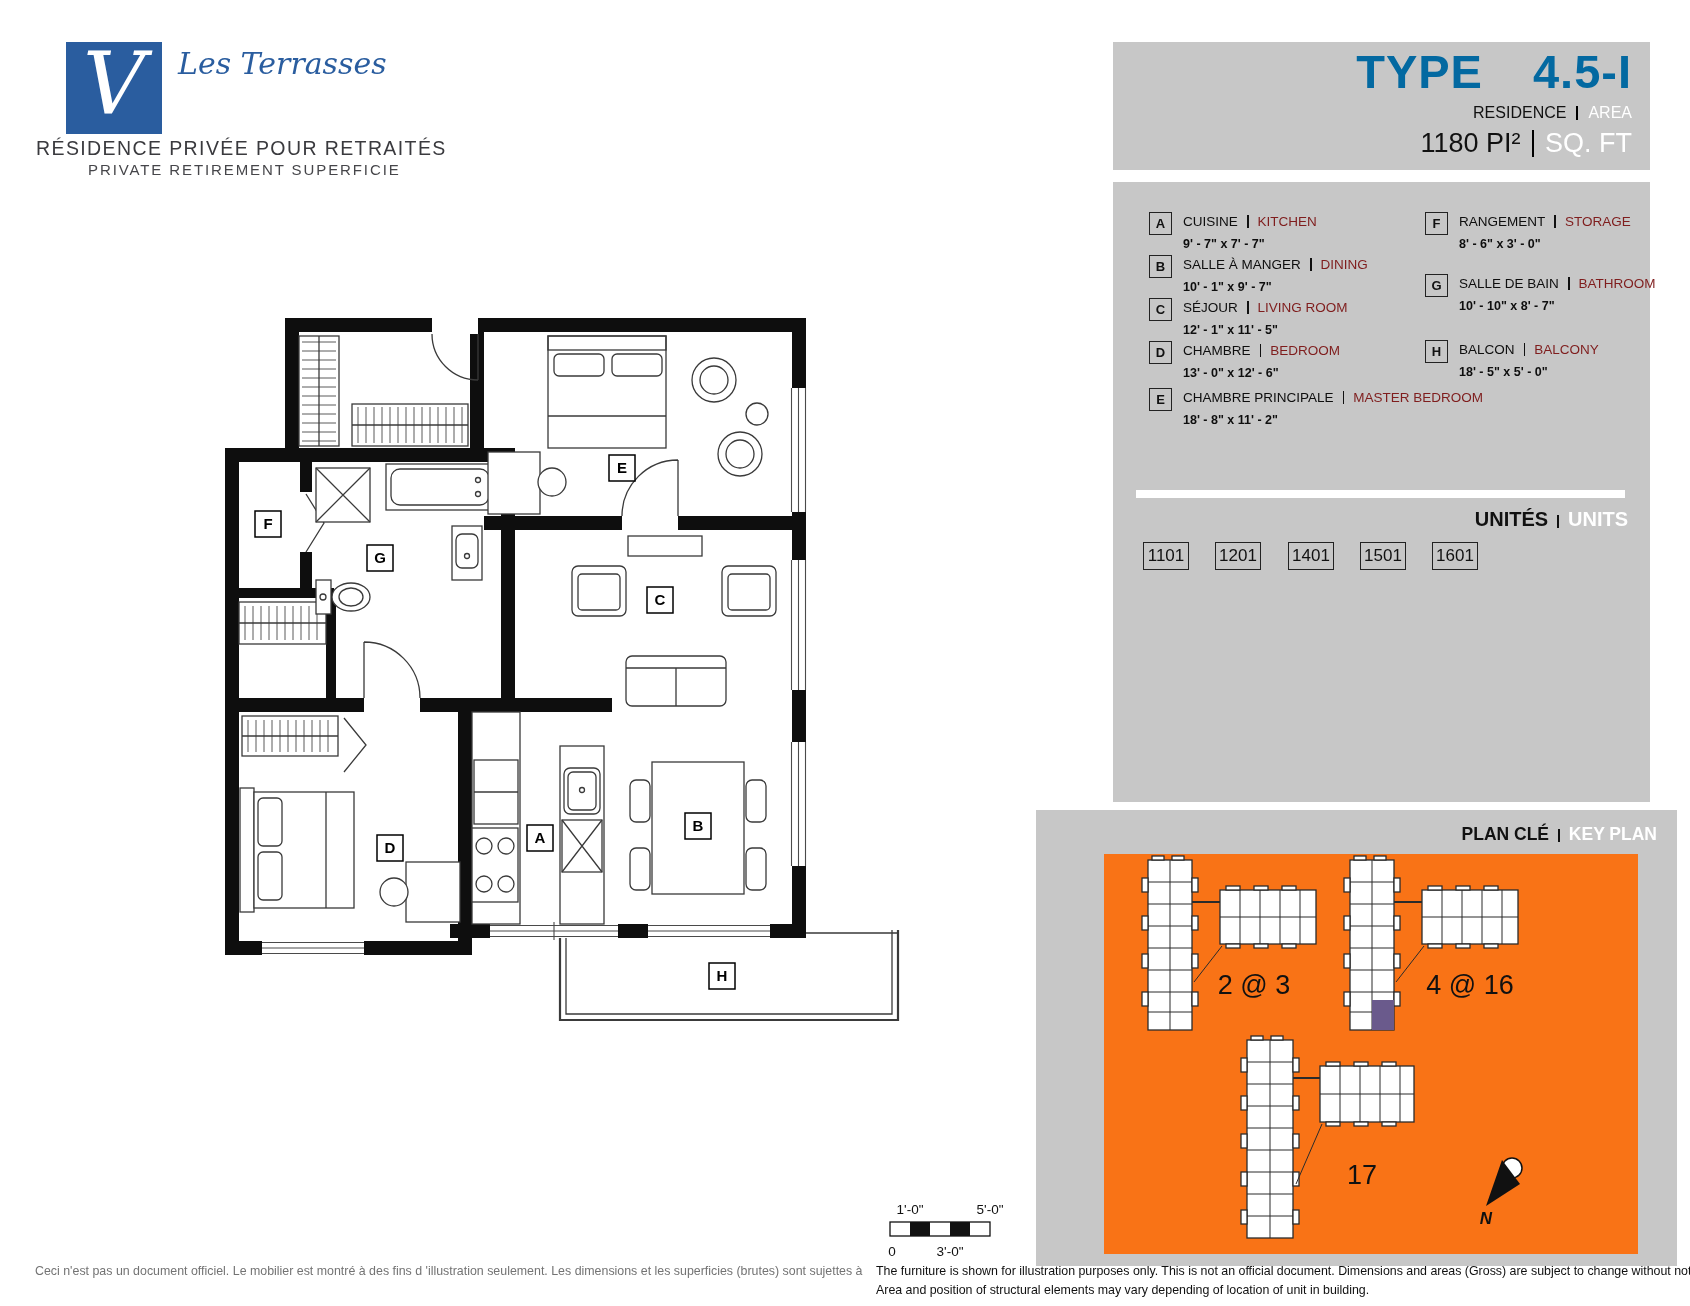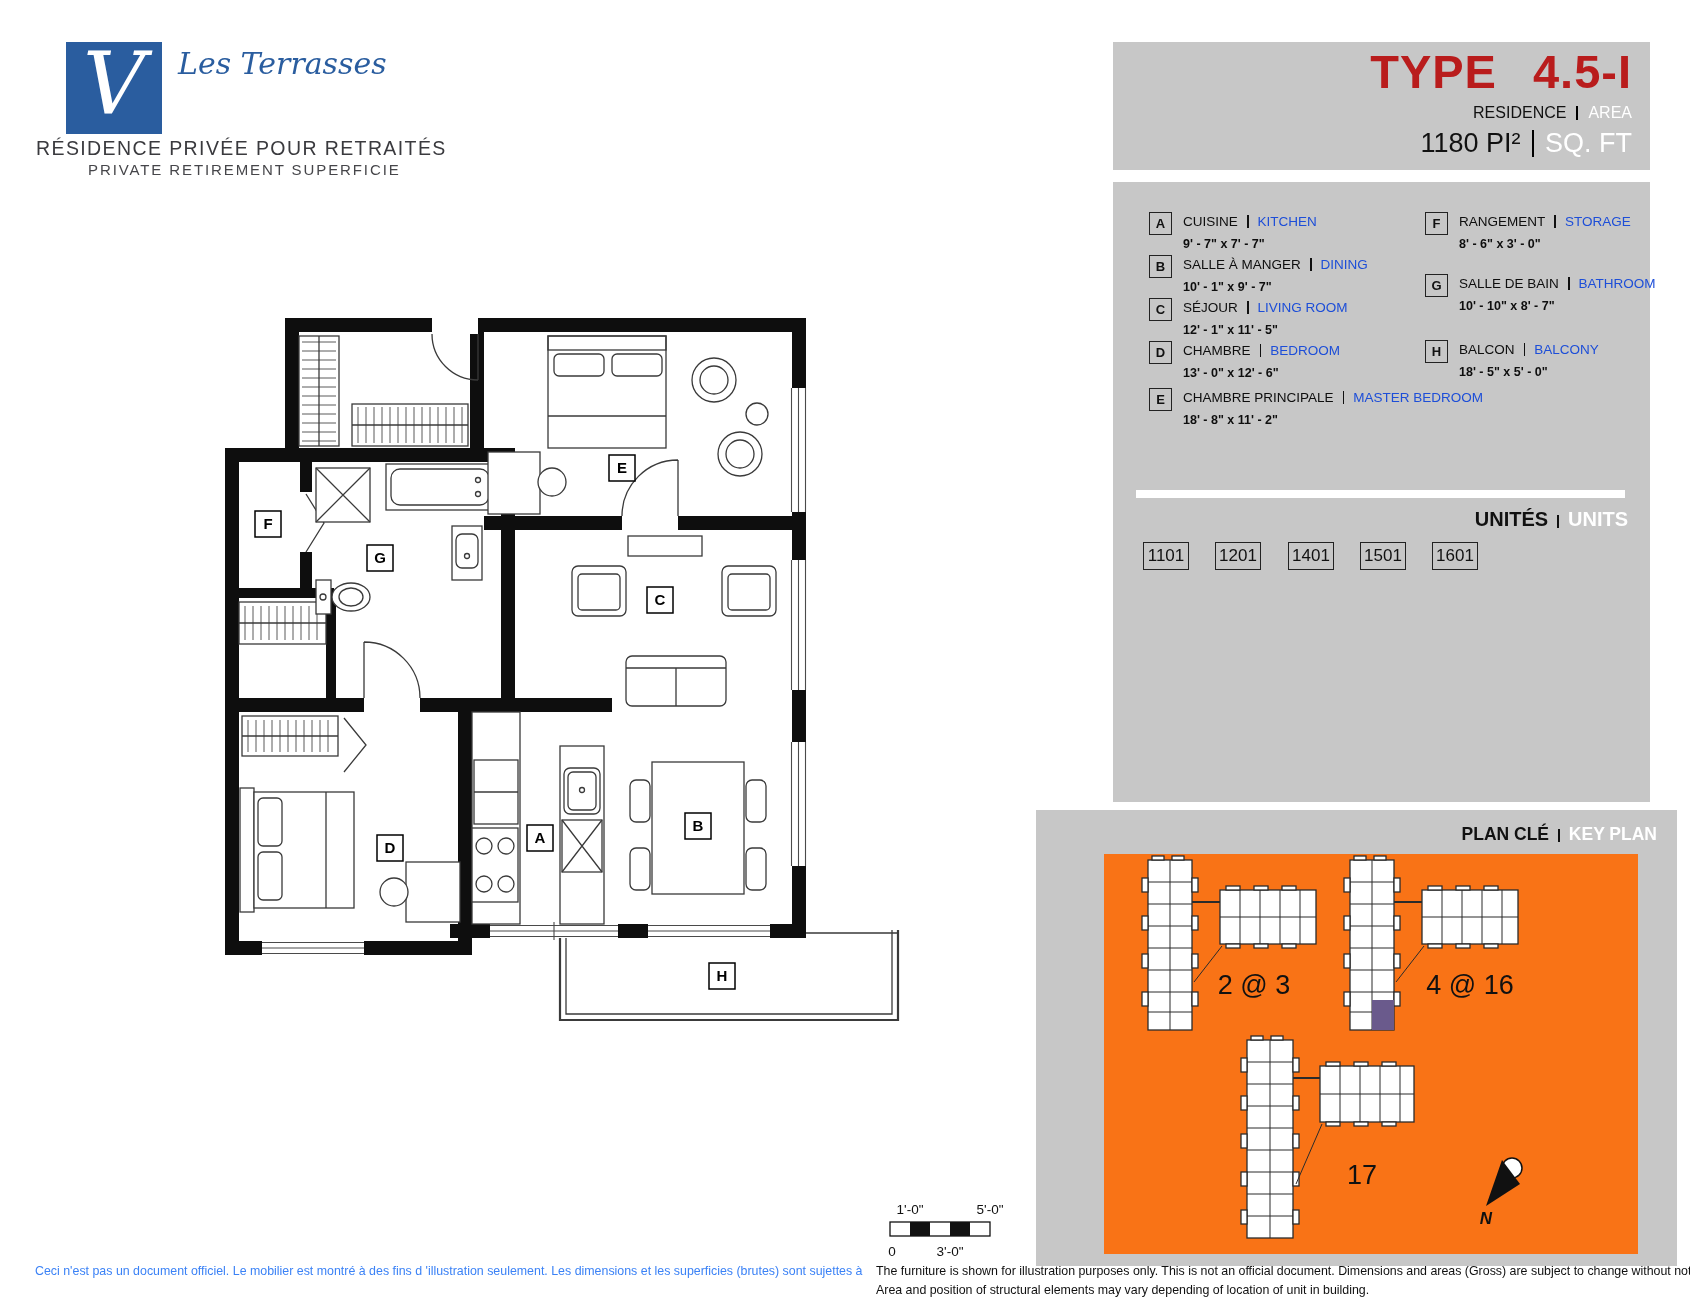--- a/index.html
+++ b/index.html
@@ -14,45 +14,45 @@
   .logo-name2{position:absolute;left:186px;top:78px;font-family:"DejaVu Serif",serif;font-style:italic;
               color:#2a5d9f;font-size:40px;font-weight:bold;white-space:nowrap;}
   .tagline1{position:absolute;left:36px;top:137px;font-size:19.5px;letter-spacing:1.4px;color:#3a3a3e;white-space:nowrap;}
   .tagline2{position:absolute;left:88px;top:161px;font-size:15px;letter-spacing:1.9px;color:#46464a;white-space:nowrap;}
   
   .panel{position:absolute;background:#c7c7c7;}
   .header-panel{left:1113px;top:42px;width:537px;height:128px;}
   .legend-panel{left:1113px;top:182px;width:537px;height:620px;}
   .keyplan-panel{left:1036px;top:810px;width:614px;height:456px;padding-left:27px;}
   
-  .hp-type{position:absolute;right:18px;top:2px;display:flex;gap:36px;font-size:47px;font-weight:bold;
-           letter-spacing:1px;color:#b91c1c;white-space:nowrap;}
+  .hp-type{position:absolute;right:18px;top:2px;display:flex;gap:50px;font-size:47px;font-weight:bold;
+           letter-spacing:1px;color:#0369a1;white-space:nowrap;}
   .hp-area-label{position:absolute;right:18px;top:62px;font-size:16px;white-space:nowrap;}
   .hp-area-value{position:absolute;right:18px;top:86px;font-size:27px;white-space:nowrap;}
   .hp-bar-s{display:inline-block;width:2px;height:14px;background:#000;margin:0 10px;vertical-align:-2px;}
   .hp-bar-l{display:inline-block;width:2.5px;height:27px;background:#000;margin:0 11px;vertical-align:-5px;}
   .wht{color:#fff;}
   
   .lg-row{position:absolute;width:260px;height:48px;}
   .lg-key{position:absolute;left:0;top:0;width:21px;height:21px;border:1.4px solid #222;
           display:flex;align-items:center;justify-content:center;font-weight:bold;font-size:13px;color:#111;}
   .lg-name{position:absolute;left:34px;top:2px;white-space:nowrap;font-size:13.5px;}
   .lg-fr{font-weight:normal;color:#0e0e0e;}
   .lg-bar{display:inline-block;width:1.8px;height:13px;background:#111;margin:0 9px;vertical-align:-2px;}
-  .lg-en{color:#1d4ed8;}
+  .lg-en{color:#7f1d1d;}
   .lg-dims{position:absolute;left:34px;top:25px;font-weight:bold;font-size:12.5px;color:#0e0e0e;white-space:nowrap;}
   .lg-divider{position:absolute;left:23px;top:308px;width:489px;height:8px;background:#fff;}
   .units-heading{position:absolute;right:22px;top:326px;font-size:20px;font-weight:bold;white-space:nowrap;}
   .unit-box{position:absolute;top:360px;width:44px;height:26px;border:1.4px solid #222;
             display:flex;align-items:center;justify-content:center;font-size:17px;color:#111;}
   
   .kp-heading{position:absolute;right:20px;top:14px;font-size:17.5px;font-weight:bold;white-space:nowrap;}
   .kp-white{position:absolute;left:68px;top:44px;width:534px;height:400px;background:#f97316;}
   
-  .footer-fr{position:absolute;left:35px;top:1262px;font-size:12.4px;line-height:1.55;color:#3b82f6;}
+  .footer-fr{position:absolute;left:35px;top:1262px;font-size:12.4px;line-height:1.55;color:#737373;}
   .footer-en{position:absolute;left:876px;top:1262px;font-size:12.4px;line-height:1.55;color:#101010;}
   .footer-fr div,.footer-en div{white-space:nowrap;}
   
   .fp-svg{position:absolute;left:210px;top:300px;}
   .sb-svg{position:absolute;left:862px;top:1192px;}
   svg .wall{fill:#0e0e0e;}
   svg .openwhite{fill:#ffffff;}
   svg .thin{fill:none;stroke:#3a3a3a;stroke-width:1.3;}
   svg .furn{fill:#ffffff;stroke:#3a3a3a;stroke-width:1.3;}
   svg .hatchline{fill:none;stroke:#5a5a5a;stroke-width:1;}

